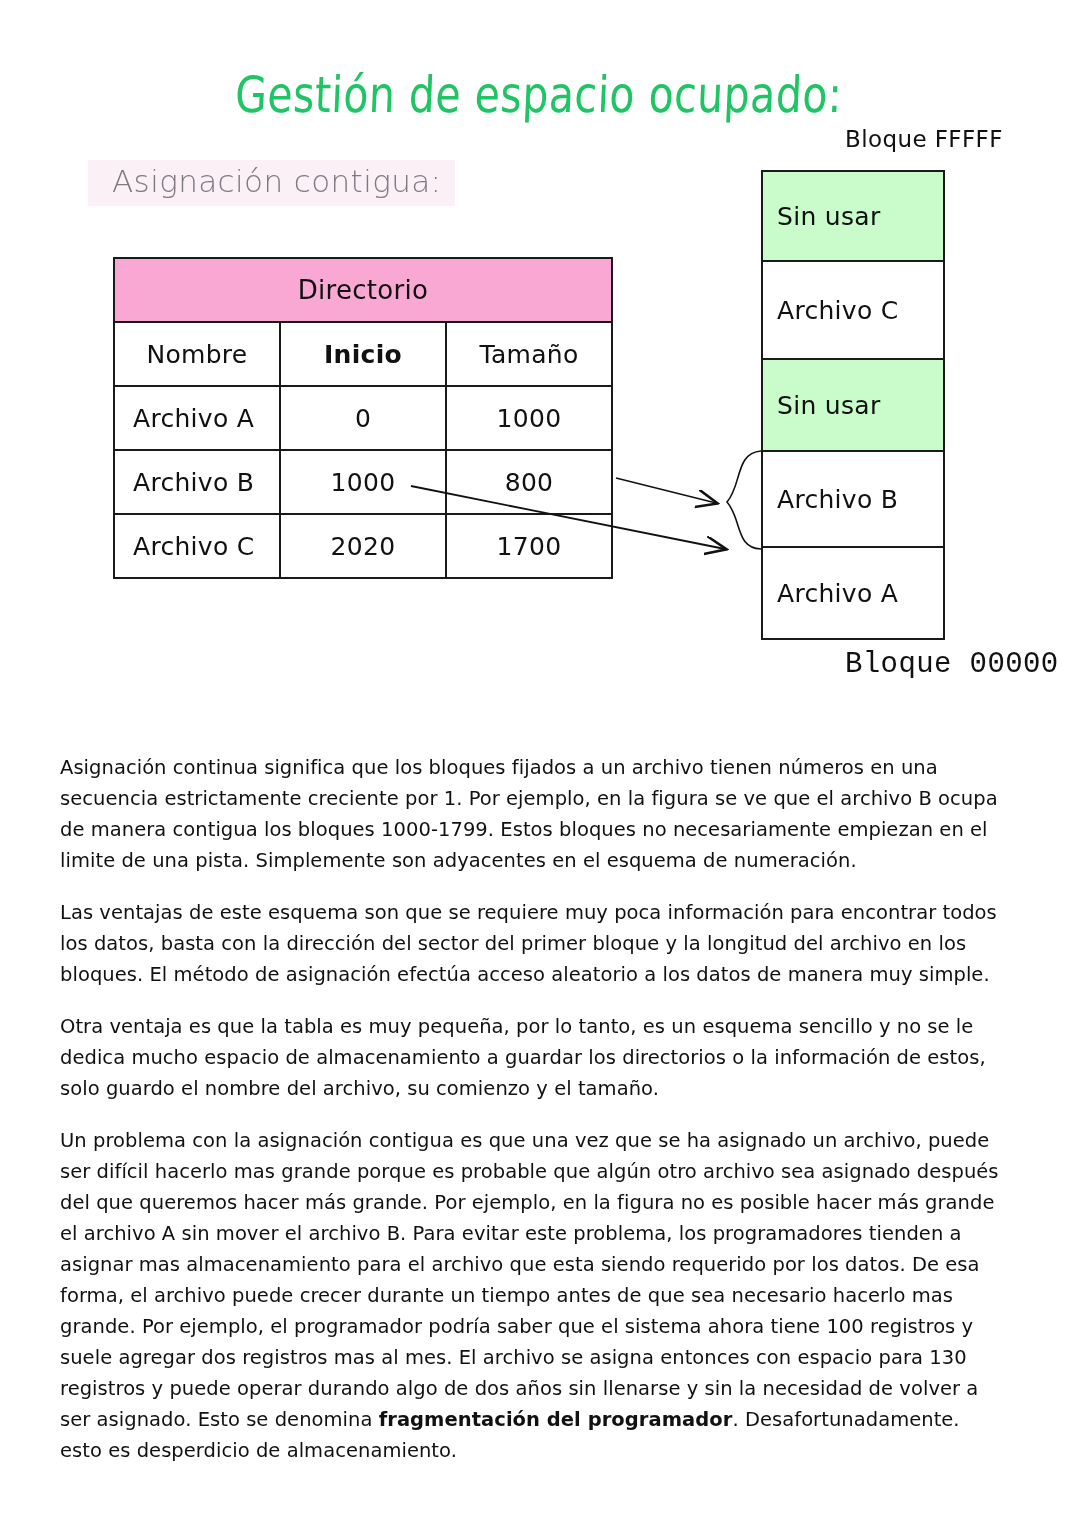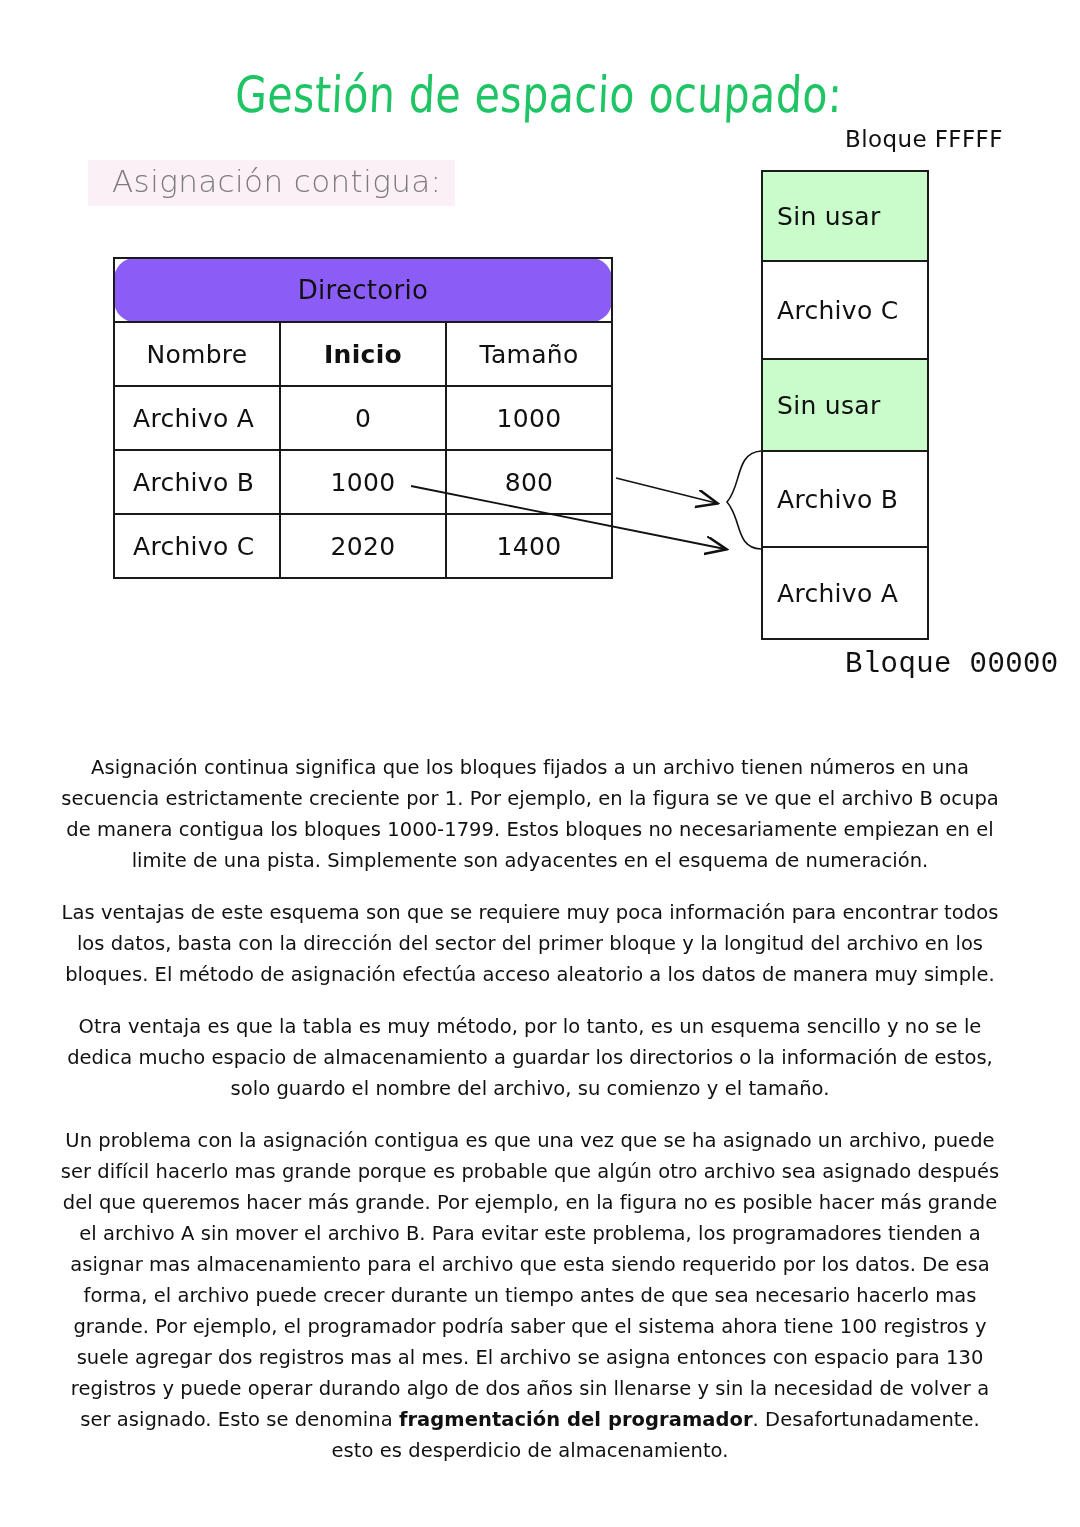--- a/index.html
+++ b/index.html
@@ -69,38 +69,37 @@
     font-family: "DejaVu Sans", sans-serif;
     font-size: 25px;
     font-weight: 400;
     color: #111111;
     text-align: center;
     vertical-align: middle;
     background: #ffffff;
     letter-spacing: 0.3px;
   }
   .dir-table .title-cell {
-    background: #8b5cf6;
+    background: #f9a8d4;
     font-size: 26px;
-    border-radius: 21px;
   }
   .dir-table .col-name { width: 164px; text-align: center; }
   .dir-table .col-start { width: 171px; font-weight: bold; }
   .dir-table .col-size { width: 165px; }
   .dir-table .cell-left {
     text-align: left;
     padding-left: 18px;
   }
 
   
   .disk-wrap {
     position: absolute;
     left: 761px;
     top: 170px;
-    width: 168px;
+    width: 184px;
   }
   .disk-block {
     box-sizing: border-box;
     border: 2px solid #1a1a1a;
     border-bottom: none;
     display: flex;
     align-items: center;
     padding-left: 14px;
     font-family: "DejaVu Sans", sans-serif;
     font-size: 25px;
@@ -148,21 +147,21 @@
     width: 952px;
   }
   .body-text p {
     margin: 0 12px 21px 0;
     font-family: "DejaVu Sans", sans-serif;
     font-size: 19.5px;
     font-weight: 400;
     line-height: 31px;
     color: #111111;
     letter-spacing: 0.05px;
-    text-align: center;
+    text-align: left;
   }
   .body-text p b { font-weight: 700; }
 </style>
 </head>
 <body>
 
 <div id="page">
 
   <div class="doc-title">Gestión de espacio ocupado:</div>
 
@@ -186,21 +185,21 @@
       <td>1000</td>
     </tr>
     <tr>
       <td class="cell-left">Archivo B</td>
       <td>1000</td>
       <td>800</td>
     </tr>
     <tr>
       <td class="cell-left">Archivo C</td>
       <td>2020</td>
-      <td>1400</td>
+      <td>1700</td>
     </tr>
   </tbody>
     </table>
 
   <div class="label-top">Bloque FFFFF</div>
   <div class="label-bottom">Bloque 00000</div>
 
   <div class="disk-wrap">
     <div class="disk-block free" style="height:90px;">
       <span>Sin usar</span>
@@ -229,17 +228,17 @@
     <line x1="616" y1="478" x2="716" y2="503" stroke="#111111" stroke-width="1.8" marker-end="url(#ah)"></line>
 
     <line x1="411" y1="486" x2="725" y2="549" stroke="#111111" stroke-width="1.8" marker-end="url(#ah)"></line>
 
     <path d="M761,451 C735,453 742,485 727,502 C742,519 735,548 761,549" fill="none" stroke="#111111" stroke-width="1.6"></path>
   </svg>
 
   <div class="body-text">
     <p>Asignación continua significa que los bloques fijados a un archivo tienen números en una secuencia estrictamente creciente por 1. Por ejemplo, en la figura se ve que el archivo B ocupa de manera contigua los bloques 1000-1799. Estos bloques no necesariamente empiezan en el limite de una pista. Simplemente son adyacentes en el esquema de numeración.</p>
     <p>Las ventajas de este esquema son que se requiere muy poca información para encontrar todos los datos, basta con la dirección del sector del primer bloque y la longitud del archivo en los bloques. El método de asignación efectúa acceso aleatorio a los datos de manera muy simple.</p>
-    <p>Otra ventaja es que la tabla es muy método, por lo tanto, es un esquema sencillo y no se le dedica mucho espacio de almacenamiento a guardar los directorios o la información de estos, solo guardo el nombre del archivo, su comienzo y el tamaño.</p>
+    <p>Otra ventaja es que la tabla es muy pequeña, por lo tanto, es un esquema sencillo y no se le dedica mucho espacio de almacenamiento a guardar los directorios o la información de estos, solo guardo el nombre del archivo, su comienzo y el tamaño.</p>
     <p><span>Un problema con la asignación contigua es que una vez que se ha asignado un archivo, puede ser difícil hacerlo mas grande porque es probable que algún otro archivo sea asignado después del que queremos hacer más grande. Por ejemplo, en la figura no es posible hacer más grande el archivo A sin mover el archivo B. Para evitar este problema, los programadores tienden a asignar mas almacenamiento para el archivo que esta siendo requerido por los datos. De esa forma, el archivo puede crecer durante un tiempo antes de que sea necesario hacerlo mas grande. Por ejemplo, el programador podría saber que el sistema ahora tiene 100 registros y suele agregar dos registros mas al mes. El archivo se asigna entonces con espacio para 130 registros y puede operar durando algo de dos años sin llenarse y sin la necesidad de volver a ser asignado. Esto se denomina </span><b>fragmentación del programador</b><span>. Desafortunadamente. esto es desperdicio de almacenamiento.</span></p>
   </div>
 
 </div>
 
 </body></html>

